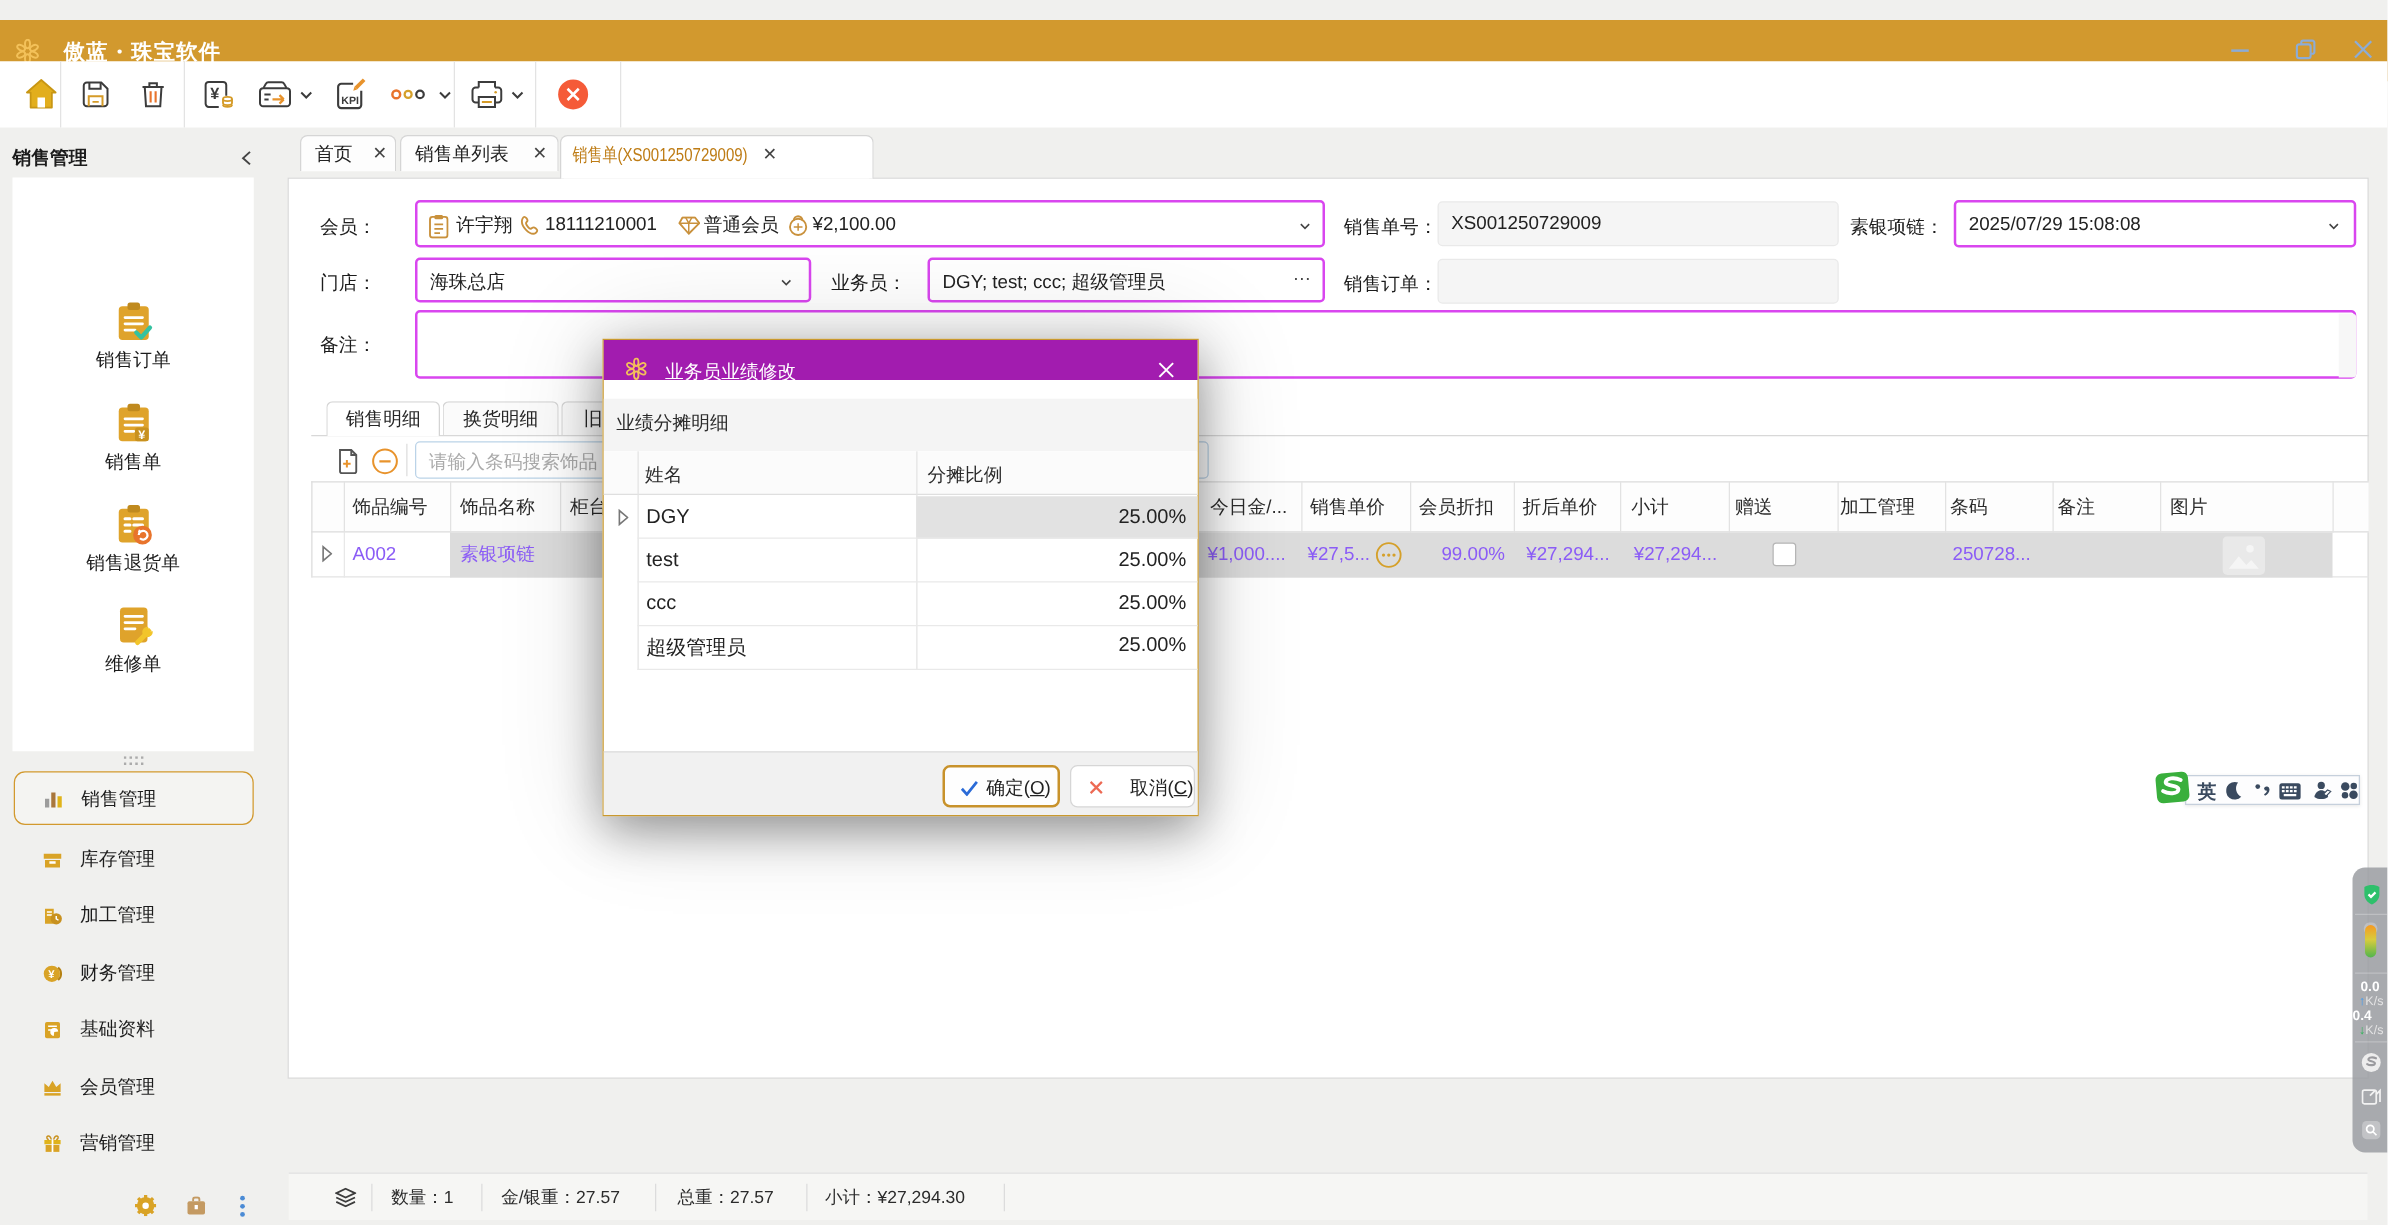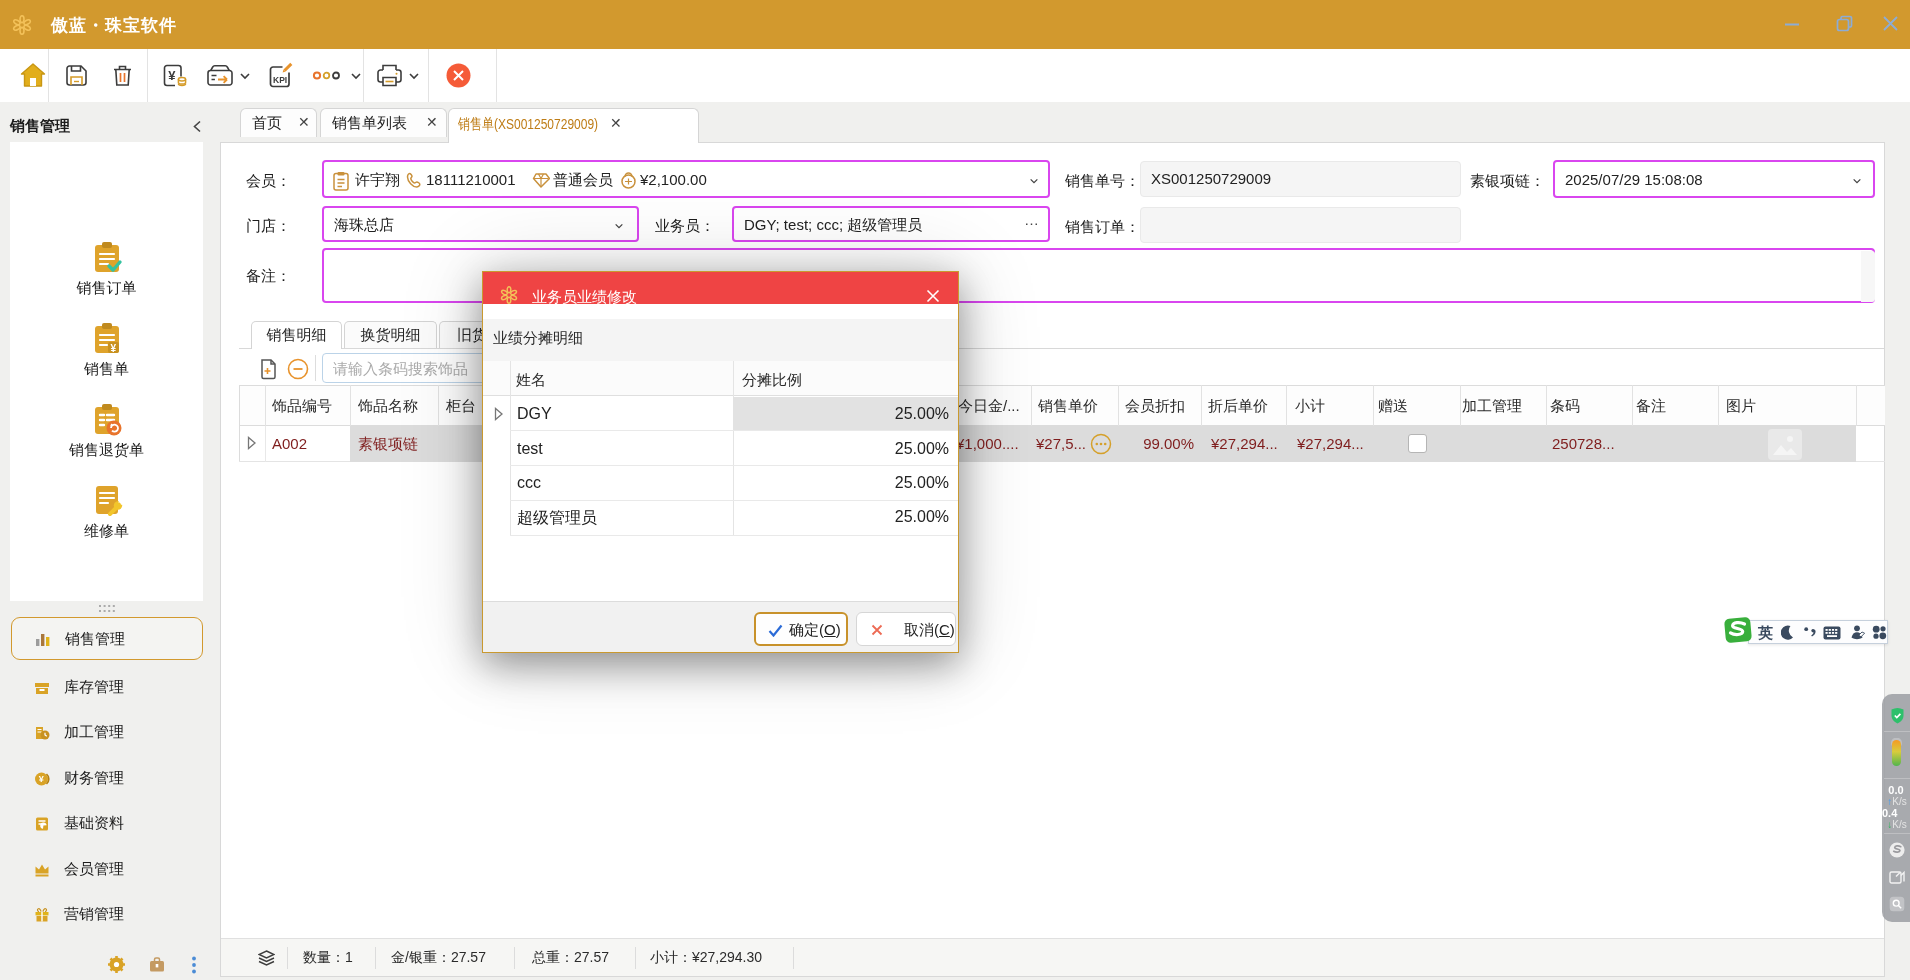--- a/index.html
+++ b/index.html
@@ -6,47 +6,47 @@
   html,body { width:1910px; height:980px; overflow:hidden; }
   body { font-family:"Liberation Sans",sans-serif; background:#F0F0EE; position:relative; color:#222; }
   .abs { position:absolute; }
   .lbl { position:absolute; font-size:15px; color:#1c1c1c; }
   .box { position:absolute; background:#fff; border:2px solid #d946ef; border-radius:4px; }
   .gbox { position:absolute; background:#F5F5F5; border:1px solid #E9E9E9; border-radius:4px; }
   .chev { position:absolute; width:10px; height:10px; }
   .vsep { position:absolute; width:1px; background:#E3E3E3; }
   svg { display:block; }
 
-  #titlebar { position:absolute; left:0; top:0; width:1910px; height:49px; background:#D2992E; }
+  #titlebar { position:absolute; left:0; top:16px; width:1910px; height:49px; background:#D2992E; }
   #titlebar .title { position:absolute; left:51px; top:14px; color:#fff; font-size:17px; font-weight:bold; letter-spacing:1px; }
   #toolbar { position:absolute; left:0; top:49px; width:1910px; height:53px; background:#fff; }
   #tabstrip { position:absolute; left:230px; top:102px; width:1680px; height:40px; }
   .mtab { position:absolute; top:6px; height:29px; background:#FDFDFD; border:1px solid #D5D5D5; border-bottom:none; border-radius:6px 6px 0 0; font-size:15px; color:#222; }
   .mtab .x { position:absolute; color:#444; font-size:14px; }
 
   #sidebar { position:absolute; left:0; top:102px; width:230px; height:878px; }
   #whitepanel { position:absolute; left:10px; top:40px; width:193px; height:459px; background:#fff; }
   .bigitem { position:absolute; left:10px; width:193px; text-align:center; font-size:15px; color:#1c1c1c; }
   .menuitem { position:absolute; left:11px; width:192px; height:44px; font-size:15px; color:#1c1c1c; }
   .menuitem .mi { position:absolute; left:23px; top:14px; }
   .menuitem .mt { position:absolute; left:53px; top:12px; }
 
-  #panel { position:absolute; left:220px; top:142px; width:1665px; height:835px; background:#fff; border:1px solid #D8D8D8; }
+  #panel { position:absolute; left:230px; top:142px; width:1665px; height:721px; background:#fff; border:1px solid #D8D8D8; }
   
   .dtab { position:absolute; top:178px; height:27px; background:#FBFBFB; border:1px solid #D4D4D4; border-bottom:none; border-radius:5px 5px 0 0; font-size:15px; color:#262626; text-align:center; }
   .gh { position:absolute; top:242px; height:41px; line-height:41px; font-size:15px; color:#2b2b2b; }
   .gv { position:absolute; top:242px; width:1px; background:#E2E2E2; }
-  .cellt { position:absolute; top:283px; height:36px; line-height:36px; font-size:15px; color:#7f1d1d; }
+  .cellt { position:absolute; top:283px; height:36px; line-height:36px; font-size:15px; color:#8b5cf6; }
 
   #statusbar { position:absolute; left:0; top:795px; width:1663px; height:38px; background:#F6F6F4; border-top:1px solid #E0E0E0; font-size:14px; color:#2b2b2b; }
   #statusbar .it { position:absolute; top:10px; }
   #statusbar .sp { position:absolute; top:8px; width:1px; height:22px; background:#DCDCDC; }
 
   #dialog { position:absolute; left:482px; top:271px; width:477px; height:382px; background:#fff; border:1px solid #C9992F; box-shadow:0 12px 36px rgba(0,0,0,0.38), 0 0 80px rgba(0,0,0,0.16); }
-  #dlg-title { position:absolute; left:0; top:0; width:475px; height:32px; background:#ef4444; }
+  #dlg-title { position:absolute; left:0; top:0; width:475px; height:32px; background:#a21caf; }
   #dlg-title .t { position:absolute; left:49px; top:16px; color:#fff; font-size:15px; }
 </style>
 </head>
 <body>
 
 <div id="titlebar">
   <svg class="abs" style="left:12px;top:15px" width="20" height="20" viewBox="0 0 20 20">
     <g stroke="#F3C159" stroke-width="1.6" fill="none">
       <ellipse cx="10" cy="4.2" rx="2" ry="3.4"></ellipse>
       <ellipse cx="10" cy="15.8" rx="2" ry="3.4"></ellipse>

